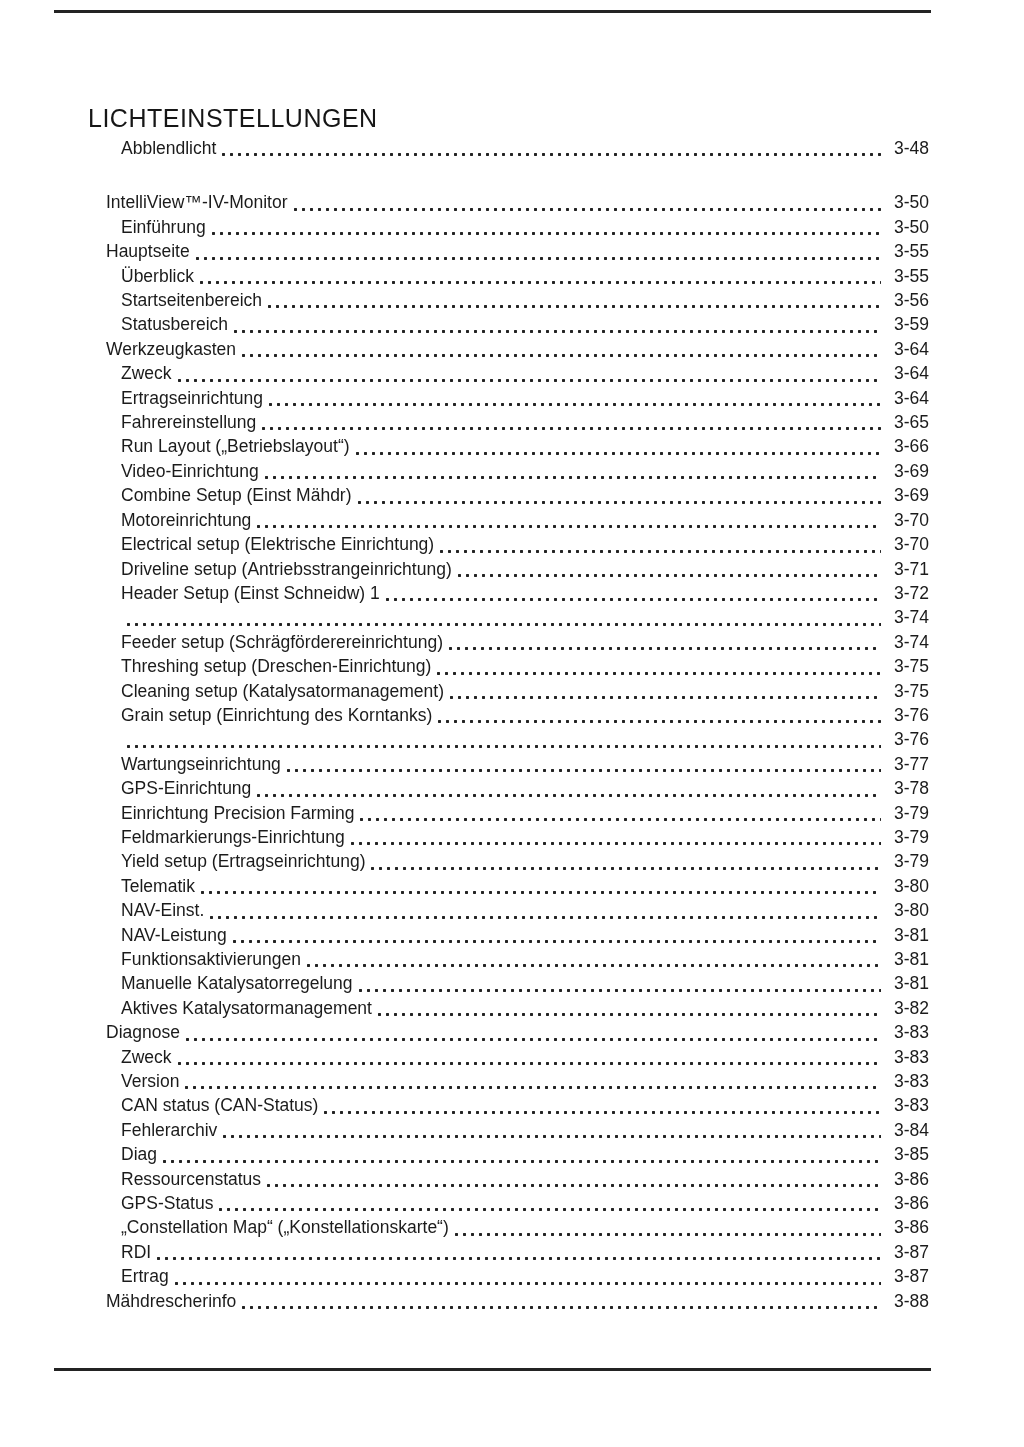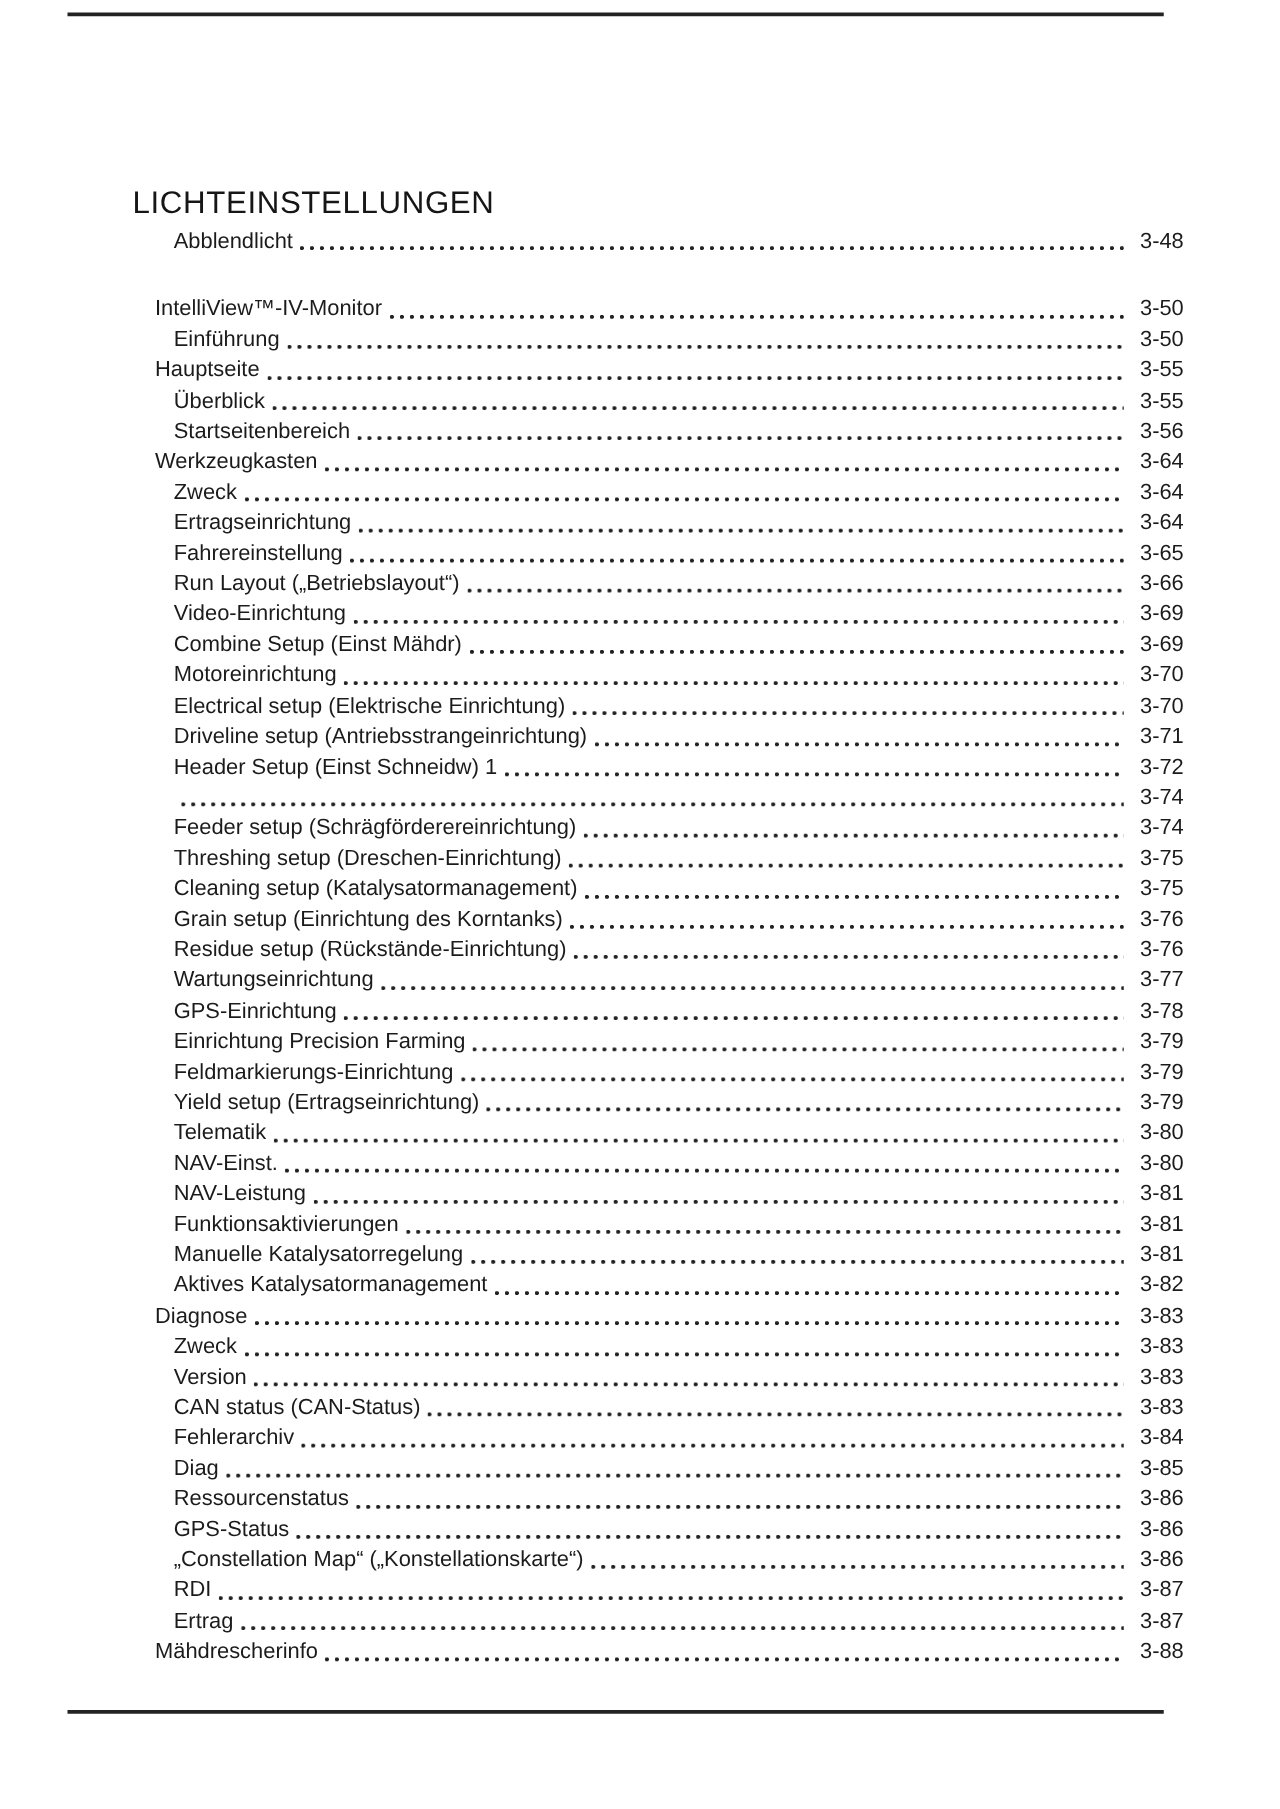--- a/index.html
+++ b/index.html
@@ -22,24 +22,23 @@
     left: 54px;
     width: 877px;
     height: 3px;
     background: #232323;
   }
   #top-rule { top: 10px; }
   #bottom-rule { top: 1368px; }
 
   #toc {
     position: absolute;
-    left: 106px;
+    left: 88px;
     top: 104px;
     width: 841px; 
-    margin-top: 44px;
   }
   .toc-section + .toc-section { margin-top: 30px; }
 
   .heading {
     margin: 0 0 4px 0;
     font-size: 25px;
     font-weight: 400;
     letter-spacing: 0.5px;
     line-height: 28px;
     color: #161616;
@@ -108,20 +107,25 @@
         <div class="row lvl2">
           <span class="label">Überblick</span>
           <span class="leader"></span>
           <span class="pagenum">3-55</span>
         </div>
         <div class="row lvl2">
           <span class="label">Startseitenbereich</span>
           <span class="leader"></span>
           <span class="pagenum">3-56</span>
         </div>
+        <div class="row lvl2">
+          <span class="label">Statusbereich</span>
+          <span class="leader"></span>
+          <span class="pagenum">3-59</span>
+        </div>
         <div class="row lvl1">
           <span class="label">Werkzeugkasten</span>
           <span class="leader"></span>
           <span class="pagenum">3-64</span>
         </div>
         <div class="row lvl2">
           <span class="label">Zweck</span>
           <span class="leader"></span>
           <span class="pagenum">3-64</span>
         </div>
@@ -188,21 +192,20 @@
           <span class="label">Cleaning setup (Katalysatormanagement)</span>
           <span class="leader"></span>
           <span class="pagenum">3-75</span>
         </div>
         <div class="row lvl2">
           <span class="label">Grain setup (Einrichtung des Korntanks)</span>
           <span class="leader"></span>
           <span class="pagenum">3-76</span>
         </div>
         <div class="row lvl2">
-          <span class="label">Residue setup (Rückstände-Einrichtung)</span>
           <span class="leader"></span>
           <span class="pagenum">3-76</span>
         </div>
         <div class="row lvl2">
           <span class="label">Wartungseinrichtung</span>
           <span class="leader"></span>
           <span class="pagenum">3-77</span>
         </div>
         <div class="row lvl2">
           <span class="label">GPS-Einrichtung</span>

